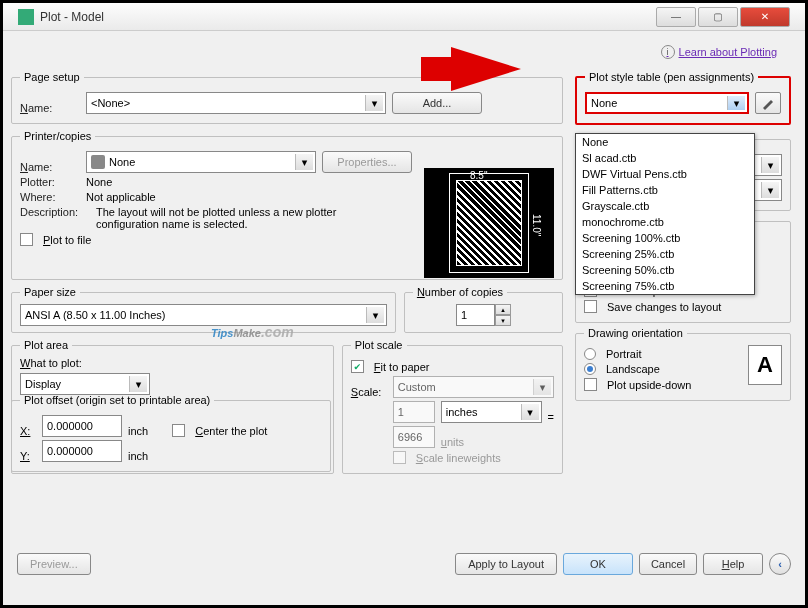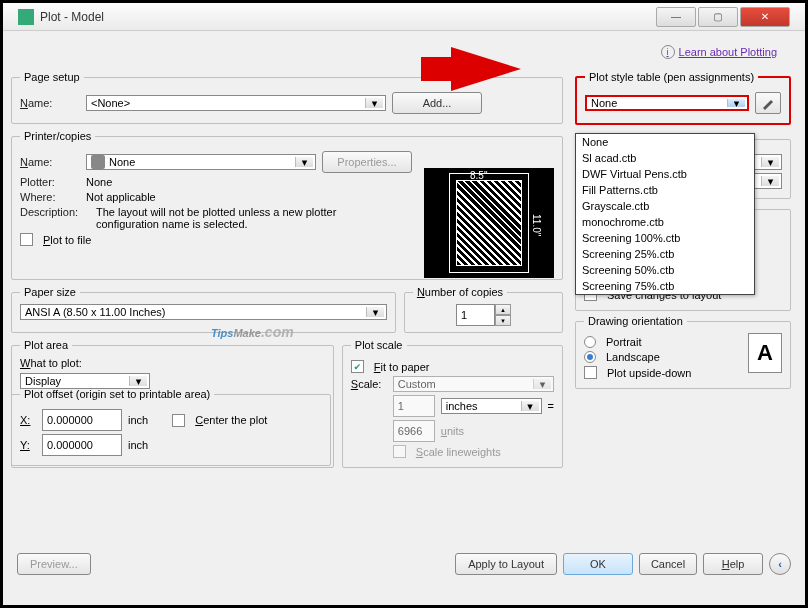--- a/index.html
+++ b/index.html
@@ -10,23 +10,23 @@
 .titlebar .title { flex: 1; color: #333; font-size: 12px; }
 .winbtns { display: flex; gap: 2px; }
 .winbtn { width: 40px; height: 20px; background: linear-gradient(#f5f5f5,#ddd); border: 1px solid #aaa; border-radius: 2px; display:flex; align-items:center; justify-content:center; font-size:10px; color:#555;}
 .winbtn.close { background: linear-gradient(#e74c3c,#c0392b); color:#fff; width:50px; }
 .content { position: absolute; top: 28px; left: 8px; right: 8px; bottom: 8px; }
 .learn { position:absolute; top: 14px; right: 20px; color: #6a2ab5; text-decoration: underline; font-size: 12px; display:flex; align-items:center; gap:4px;}
 .info-icon { width:14px; height:14px; border:1px solid #888; border-radius:50%; display:inline-flex; align-items:center; justify-content:center; font-size:9px; color:#555;}
 fieldset { border: 1px solid #c0c0c0; border-radius: 2px; padding: 6px 8px; margin-bottom: 6px; position: relative; }
 fieldset.redbox { border: 2px solid #d00; }
 legend { font-size: 11px; padding: 0 4px; }
-.row { display:flex; align-items:center; gap:6px; margin: 3px 0; }
+.row { display:flex; align-items:flex-end; gap:6px; margin: 3px 0; }
 .label { width: 60px; color:#222; }
-.dropdown { flex:1; height:16px; border:1px solid #888; background:#fff; display:flex; align-items:center; padding:0 4px; position:relative;}
+.dropdown { flex:1; height:22px; border:1px solid #888; background:#fff; display:flex; align-items:center; padding:0 4px; position:relative;}
 .dropdown .arrow { position:absolute; right:2px; top:2px; bottom:2px; width:18px; background:linear-gradient(#f5f5f5,#ddd); border-left:1px solid #bbb; display:flex; align-items:center; justify-content:center;}
 .btn { height:22px; padding:0 12px; background:linear-gradient(#fafafa,#e5e5e5); border:1px solid #888; border-radius:3px; color:#333; display:inline-flex; align-items:center; justify-content:center;}
 .btn.disabled { color:#999; }
 .checkbox { width:13px; height:13px; border:1px solid #888; background:#fff; margin-right:4px; display:inline-flex; align-items:center; justify-content:center; font-size:9px; color:#1a6;}
 .radio { width:12px; height:12px; border:1px solid #888; border-radius:50%; background:#fff; margin-right:4px; display:inline-flex; align-items:center; justify-content:center;}
 .radio.sel::after { content:''; width:6px; height:6px; border-radius:50%; background:#3b7ed0;}
 .input { height:22px; border:1px solid #888; background:#fff; padding:0 4px; display:flex; align-items:center;}
 .num-spinner { display:flex; }
 .spinner-btns { width:16px; display:flex; flex-direction:column;}
 .spinner-up,.spinner-down { flex:1; background:linear-gradient(#f5f5f5,#ddd); border:1px solid #999; font-size:7px; display:flex; align-items:center; justify-content:center;}

